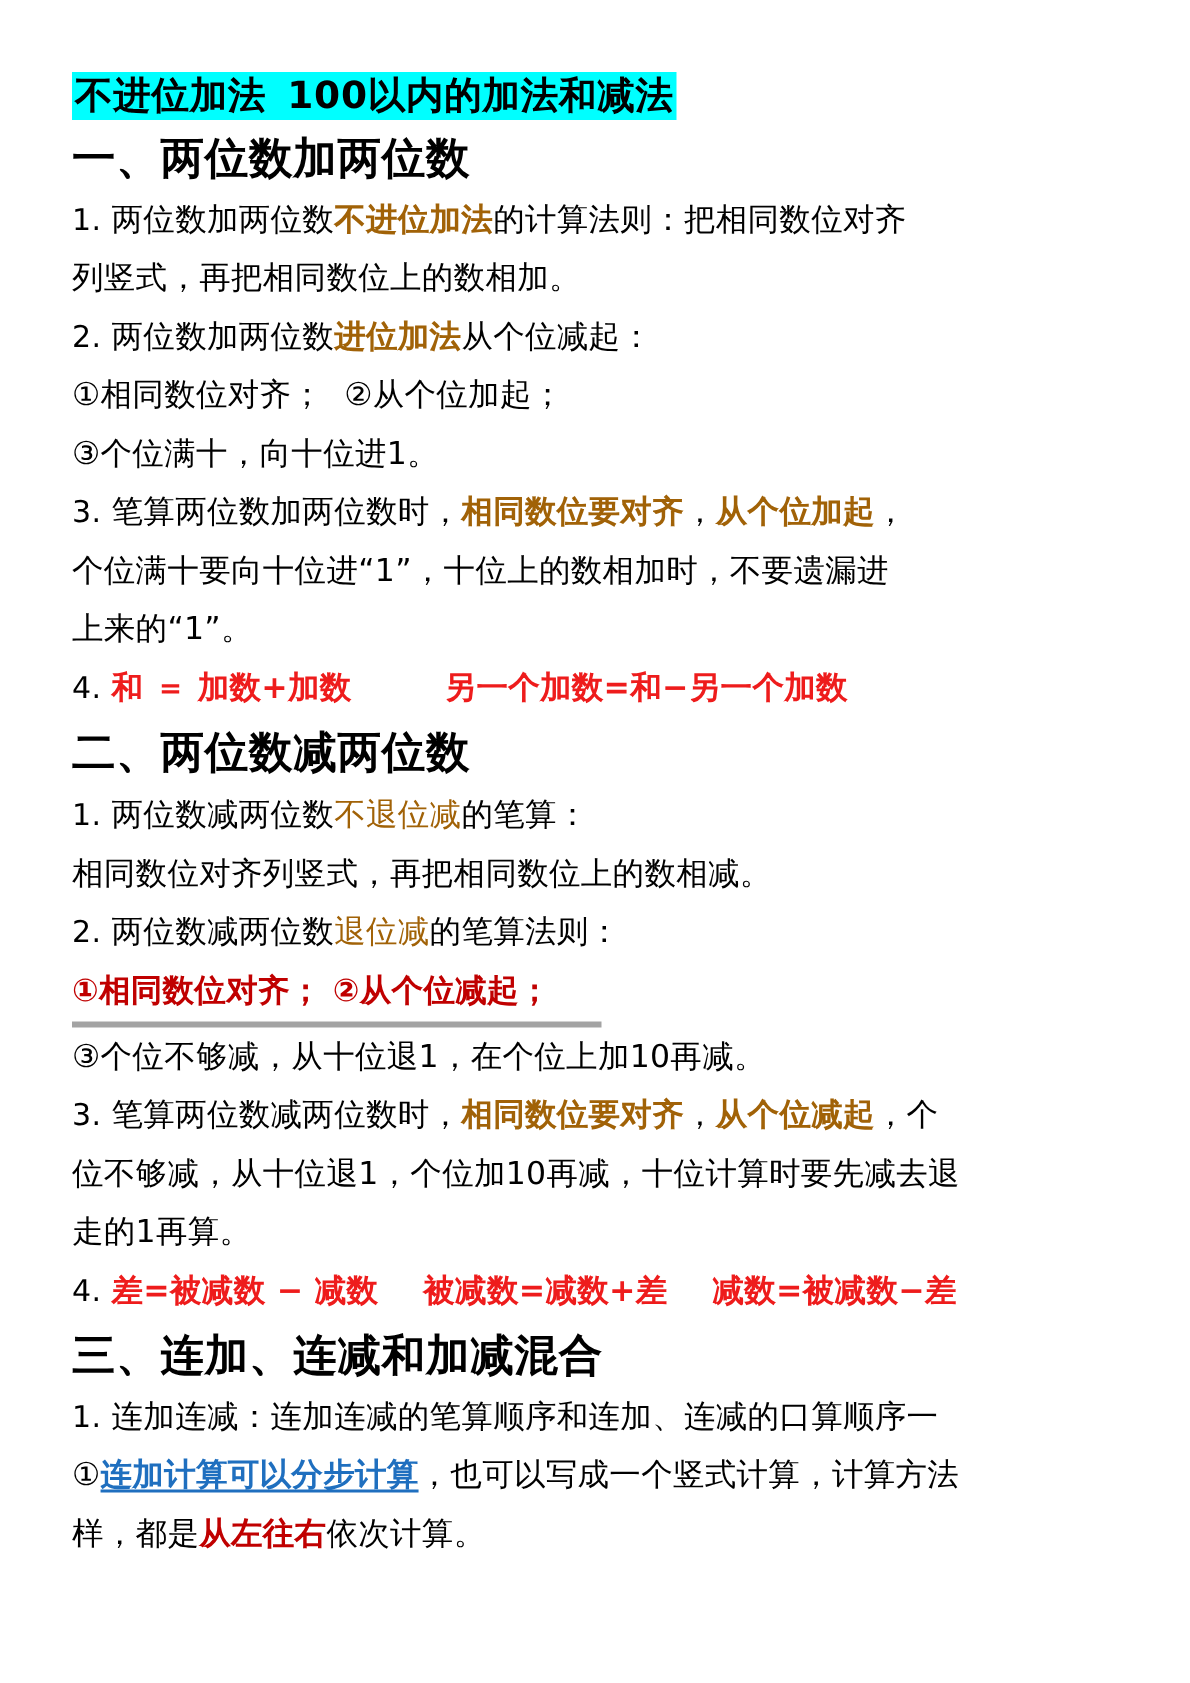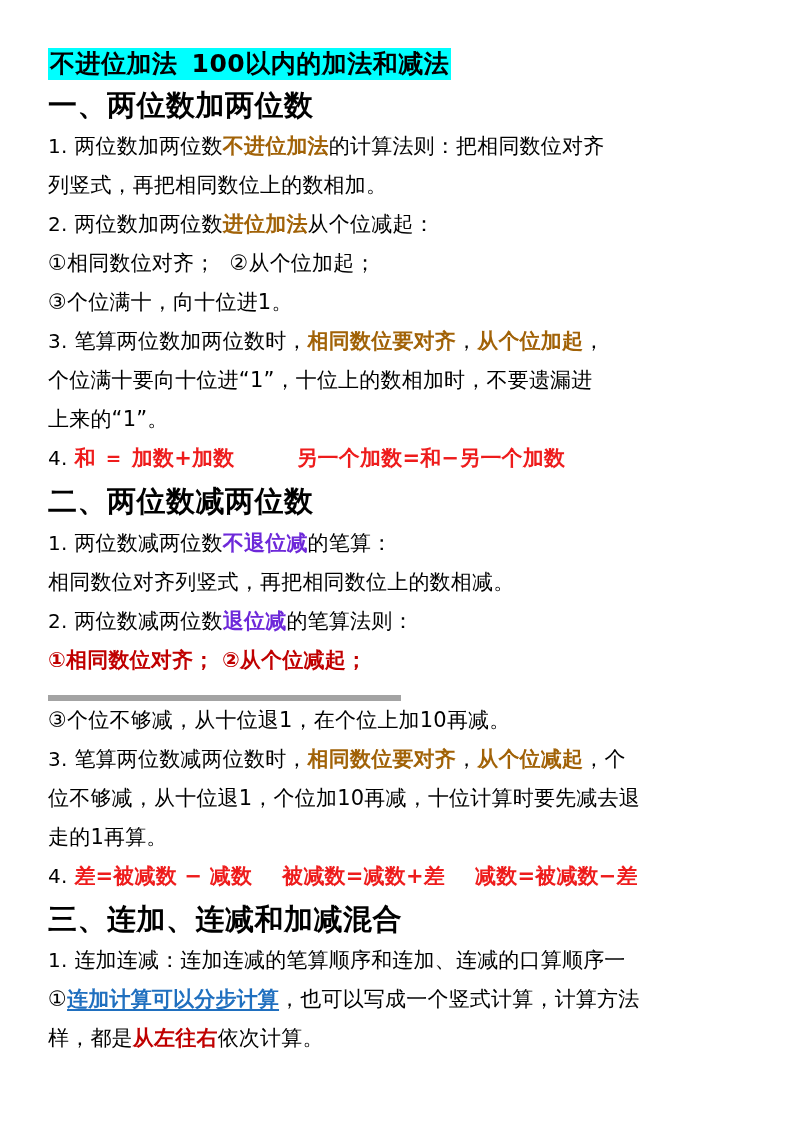--- a/index.html
+++ b/index.html
@@ -50,44 +50,44 @@
   }
   .blue {
     color: #a16207;
     font-weight: bold;
   }
   .blue-dark {
     color: #1F6FBF;
     font-weight: bold;
   }
   .green {
-    color: #6d28d9;
-    font-weight: bold;
+    color: #a16207;
+    font-weight: normal;
   }
   .red {
     color: #EE1C1C;
     font-weight: bold;
   }
   .red-dark {
     color: #C00000;
     font-weight: bold;
   }
   .red-line {
     color: #C00000;
     font-weight: bold;
   }
   .u {
     text-decoration: underline;
     text-underline-offset: 3px;
   }
   .uline-ext {
     display: inline-block;
-    border-bottom: 6px solid #a3a3a3;
+    border-bottom: 4px solid #a3a3a3;
     padding-right: 34px;
-    padding-bottom: 15px;
+    padding-bottom: 1px;
   }
   .gap-s { display: inline-block; width: 14px; }
   .gap-m { display: inline-block; width: 30px; }
   .gap-l { display: inline-block; width: 62px; }
   .num { font-size: 20px; }
 </style>
 </head>
 <body>
 
 <div class="page">

